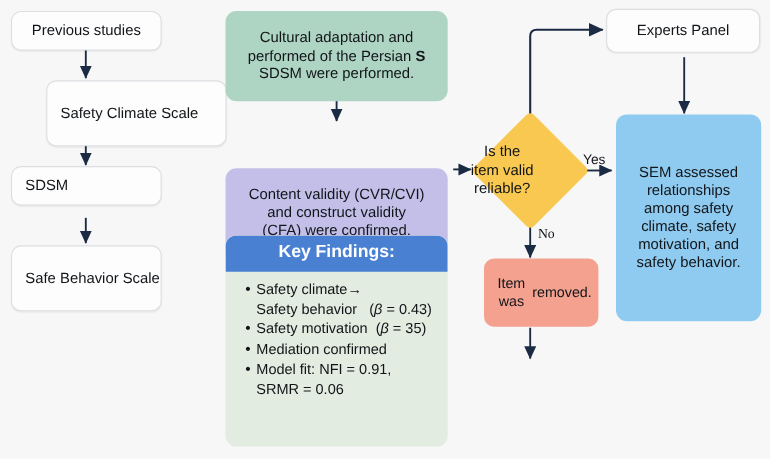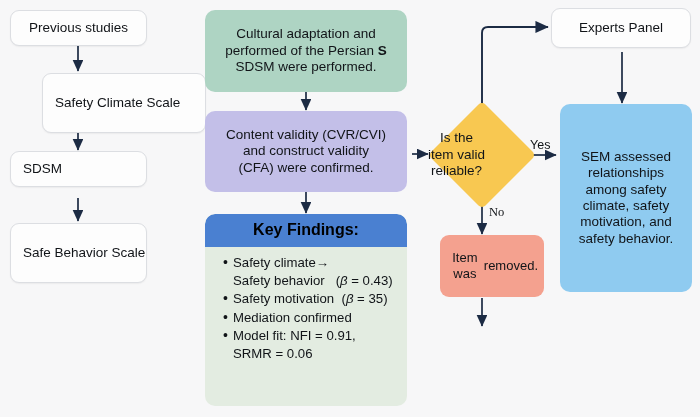--- a/index.html
+++ b/index.html
@@ -47,33 +47,34 @@
     background: #aed4c3;
     border-radius: 10px;
     font-size: 13.5px;
     padding: 16px 10px;
   }
   .purple {
     background: #c3bfe8;
     border-radius: 10px;
     font-size: 13.5px;
     padding: 4px 10px;
+    margin-top: 42px;
   }
   .findings {
     position: absolute;
     box-sizing: border-box;
     background: #e3ece1;
     border-radius: 10px;
     overflow: hidden;
     display: flex;
     flex-direction: column;
   }
   .findings-header {
     background: #4a80d1;
-    color: #000000;
+    color: #ffffff;
     font-weight: bold;
     font-size: 16px;
     text-align: center;
     padding: 7px 0 8px 0;
     border-radius: 10px 10px 0 0;
   }
   .findings-list {
     margin: 0;
     padding: 7px 8px 4px 18px;
     list-style: none;

